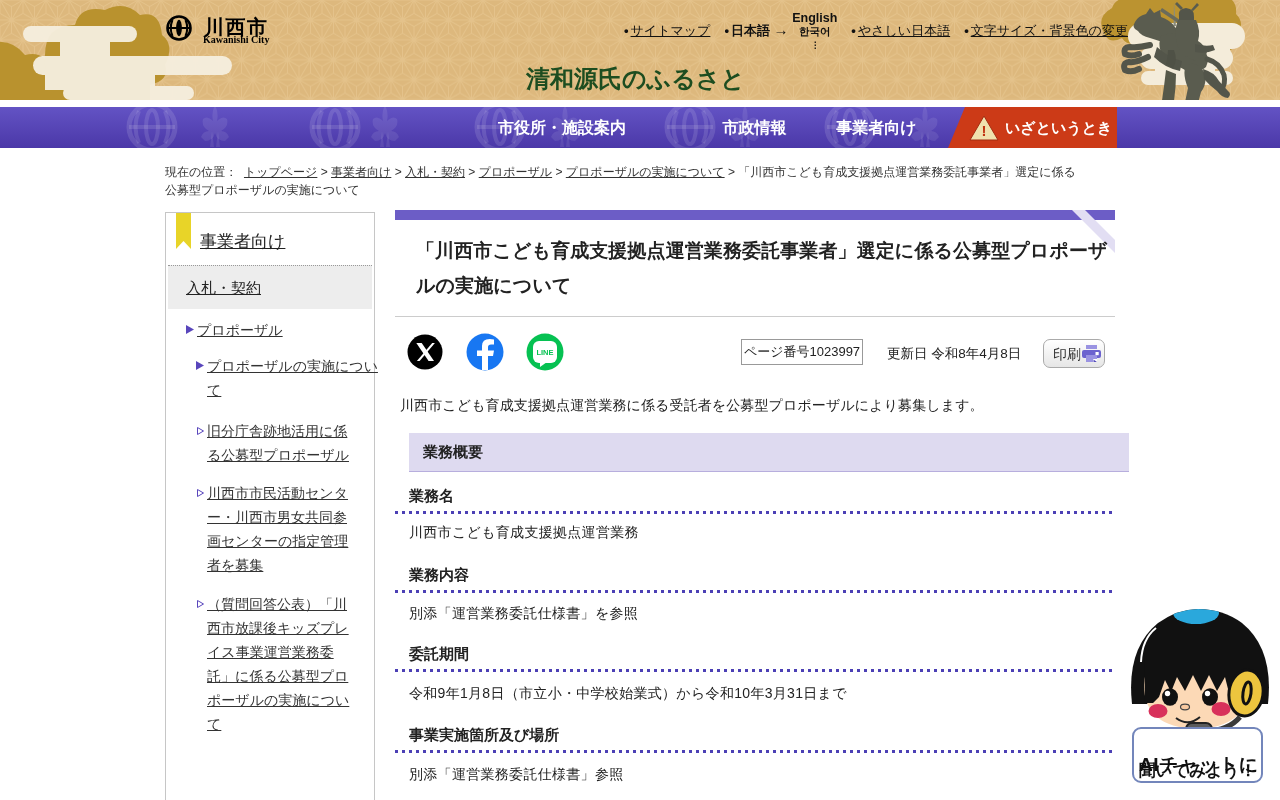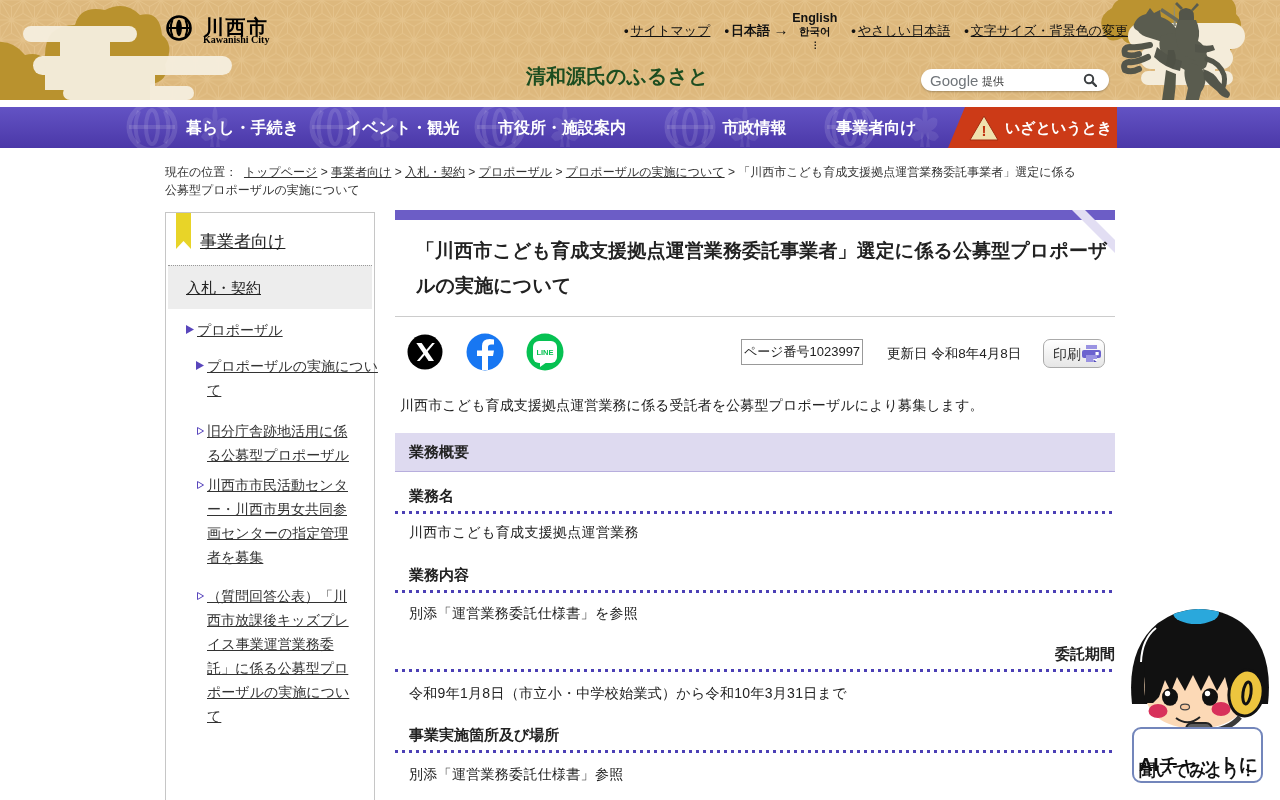--- a/index.html
+++ b/index.html
@@ -11,21 +11,21 @@
 
 #header { position:absolute; left:0; top:0; width:1280px; height:100px; background:#86efac; overflow:hidden; }
 #hdr-svg { position:absolute; left:0; top:0; }
 #toplinks { position:absolute; left:610px; top:21px; width:520px; height:18px;
   font-size:13px; color:#111; white-space:nowrap; }
 #toplinks .b { font-weight:bold; display:inline-block; margin:0 2px 0 14px; }
 #toplinks a { color:#111; text-decoration:underline; }
 #toplinks .nd { text-decoration:none; font-weight:bold; }
 #langcol { display:inline-block; vertical-align:top; margin-top:-9px; text-align:center; line-height:13px; font-weight:bold; font-size:12.5px;}
 #slogan { position:absolute; left:526px; top:63px; white-space:nowrap;
-  font-family:Liberation Sans, sans-serif; font-weight:bold; font-size:20px;
+  font-family:Liberation Sans, sans-serif; font-weight:bold; font-size:24px;
   color:#1d4d20; letter-spacing:0px; }
 #searchbox { position:absolute; left:921px; top:69px; width:188px; height:22px;
   background:#fff; border-radius:12px; box-shadow:0 1px 2px rgba(0,0,0,.25); }
 #searchbox .g { position:absolute; left:9px; top:3px; font-size:15px; color:#70757a; letter-spacing:0px; }
 #searchbox .p { position:absolute; left:61px; top:5px; font-size:11px; color:#333; }
 
 
 #nav { position:absolute; left:0; top:107px; width:1280px; height:41px;
   background:linear-gradient(#6353c4, #4b38a8); overflow:hidden; }
 #nav .item { position:absolute; top:0; height:41px; line-height:41px; color:#fff;
@@ -157,28 +157,20 @@
       <path d="M1174 50 Q1178 60 1173 68 L1166 64 Q1168 56 1168 50 Z" fill="#4f5146"></path>
       <path d="M1191 63 Q1201 65 1205 74 Q1207 84 1201 92 L1197 107 L1184 107 L1188 88 Q1183 76 1185 68 Z" fill="#5a5c4f"></path>
       <path d="M1203 69 Q1214 72 1219 81 L1228 91 Q1232 94 1228 98 Q1222 98 1217 91 Q1209 85 1204 79 Z" fill="#53554a"></path>
       <path d="M1207 59 Q1220 63 1224 75 Q1226 84 1221 90" stroke="#53554a" stroke-width="5" fill="none" stroke-linecap="round"></path>
       <path d="M1166 70 Q1164 88 1161 107 L1173 107 Q1176 90 1176 74 Z" fill="#565849"></path>
     </g>
   </svg>
   <div id="toplinks"><span class="b">•</span><a href="#">サイトマップ</a><span class="b">•</span><span class="nd">日本語</span> <span style="font-size:15px;">→</span> <span id="langcol">English<br><span style="font-size:10.5px;">한국어</span><br><span style="font-size:9px;letter-spacing:-1px;">⋮</span></span><span class="b">•</span><a href="#">やさしい日本語</a><span class="b">•</span><a href="#">文字サイズ・背景色の変更</a></div>
   <div id="slogan">清和源氏のふるさと</div>
   <div style="position:absolute;left:0;top:104px;width:1280px;height:3px;background:#c9a256;"></div>
-  <div id="searchbox">
-        <span class="g">Google</span>
-        <span class="p">提供</span>
-    <svg style="position:absolute;right:12px;top:4px" width="14" height="14" viewBox="0 0 14 14">
-      <circle cx="6" cy="6" r="4.2" fill="none" stroke="#3c4043" stroke-width="2"></circle>
-      <line x1="9.2" y1="9.2" x2="13" y2="13" stroke="#3c4043" stroke-width="2.4" stroke-linecap="round"></line>
-    </svg>
-  </div>
 </div>
 
 <div id="nav">
   <svg width="1280" height="41" style="position:absolute;left:0;top:0;" viewBox="0 0 1280 41">
     <defs>
       <g id="crest" fill="none" stroke="#ffffff" stroke-opacity="0.12">
         <circle cx="0" cy="0" r="23" stroke-width="5"></circle>
         <line x1="-23" y1="0" x2="23" y2="0" stroke-width="4"></line>
         <ellipse cx="0" cy="0" rx="6" ry="17" stroke-width="4"></ellipse>
         <path d="M-13 -16 Q-20 0 -13 16" stroke-width="4"></path>
@@ -193,22 +185,20 @@
     <use href="#crest" x="500" y="20"></use>
     <use href="#crest" x="690" y="20"></use>
     <use href="#crest" x="850" y="20"></use>
     <use href="#crest" x="152" y="20"></use>
     <use href="#iris" x="215" y="14"></use>
     <use href="#iris" x="385" y="14"></use>
     <use href="#iris" x="565" y="14"></use>
     <use href="#iris" x="745" y="14"></use>
     <use href="#iris" x="925" y="14"></use>
   </svg>
-  <div class="item" style="left:180px; width:125px;">暮らし・手続き</div>
-  <div class="item" style="left:340px; width:125px;">イベント・観光</div>
   <div class="item" style="left:492px; width:140px;">市役所・施設案内</div>
   <div class="item" style="left:682px; width:75px;margin-left:35px;">市政情報</div>
   <div class="item" style="left:834px; width:85px;">事業者向け</div>
   <div id="emg"></div>
   <div id="emg-inner">
     <svg width="30" height="27" viewBox="0 0 30 27" style="vertical-align:-9px; margin-right:6px;">
       <path d="M15 1 L29 25 L1 25 Z" fill="#f0e2ad" stroke="#a32c10" stroke-width="1"></path>
       <text x="15" y="21" font-size="15" font-weight="bold" fill="#c0330f" text-anchor="middle">!</text>
     </svg>いざというとき</div>
 </div>
@@ -226,21 +216,21 @@
   <ul>
     <li class="l1" style="margin-top:9px;"><svg class="tri" style="left:-11px;top:7px" width="8" height="9">
             <path d="M0 0 L8 4.5 L0 9 Z" fill="#5946bc"></path>
           </svg><a href="#">プロポーザル</a></li>
     <li class="l2" style="margin-top:12px;"><svg class="tri" style="left:-11px;top:7px" width="8" height="9">
             <path d="M0 0 L8 4.5 L0 9 Z" fill="#5946bc"></path>
           </svg><a href="#">プロポーザルの実施につい<br>て</a></li>
     <li class="l2" style="margin-top:17px;"><svg class="tri" style="left:-10px;top:8px" width="7" height="8">
             <path d="M0.5 0.5 L6.5 4 L0.5 7.5 Z" fill="none" stroke="#5946bc" stroke-width="1"></path>
           </svg><a href="#">旧分庁舎跡地活用に係<br>る公募型プロポーザル</a></li>
-    <li class="l2" style="margin-top:6px;"><svg class="tri" style="left:-10px;top:8px" width="7" height="8">
+    <li class="l2" style="margin-top:14px;"><svg class="tri" style="left:-10px;top:8px" width="7" height="8">
             <path d="M0.5 0.5 L6.5 4 L0.5 7.5 Z" fill="none" stroke="#5946bc" stroke-width="1"></path>
           </svg><a href="#">川西市市民活動センタ<br>ー・川西市男女共同参<br>画センターの指定管理<br>者を募集</a></li>
     <li class="l2" style="margin-top:15px;"><svg class="tri" style="left:-10px;top:8px" width="7" height="8">
             <path d="M0.5 0.5 L6.5 4 L0.5 7.5 Z" fill="none" stroke="#5946bc" stroke-width="1"></path>
           </svg><a href="#">（質問回答公表）「川<br>西市放課後キッズプレ<br>イス事業運営業務委<br>託」に係る公募型プロ<br>ポーザルの実施につい<br>て</a></li>
   </ul>
 </div>
 
 <div id="main">
   <div id="topbar"></div>
@@ -269,28 +259,28 @@
     <svg style="position:absolute;left:38px;top:5px" width="19" height="18" viewBox="0 0 19 18">
       <rect x="4" y="0" width="11" height="4" fill="#9a93e2"></rect>
       <rect x="0" y="5" width="19" height="8" rx="2" fill="#6c63cf"></rect>
       <rect x="13.5" y="7" width="3.2" height="3.2" fill="#fff"></rect>
       <rect x="4" y="10" width="11" height="7" fill="#9a93e2"></rect>
       <path d="M11 14 L15 14 L15 17 L11 17 Z" fill="#fff"></path>
       <path d="M11.5 14.5 L15 17 L11.5 17 Z" fill="#554dbb"></path>
     </svg>
   </div>
   <div id="lead">川西市こども育成支援拠点運営業務に係る受託者を公募型プロポーザルにより募集します。</div>
-  <div class="band" style="top:223px;">
+  <div class="band" style="top:223px;margin-left:14px;">
         <span>業務概要</span>
       </div>
   <div class="h3" style="top:278px;">業務名</div>
   <div class="txt" style="top:314px;">川西市こども育成支援拠点運営業務</div>
   <div class="h3" style="top:357px;">業務内容</div>
   <div class="txt" style="top:395px;">別添「運営業務委託仕様書」を参照</div>
-  <div class="h3" style="top:436px;text-align:right;">委託期間</div>
+  <div class="h3" style="top:436px;">委託期間</div>
   <div class="txt" style="top:475px;">令和9年1月8日（市立小・中学校始業式）から令和10年3月31日まで</div>
   <div class="h3" style="top:517px;">事業実施箇所及び場所</div>
   <div class="txt" style="top:556px;">別添「運営業務委託仕様書」参照</div>
 </div>
 
 
 <svg id="aichar" width="152" height="180" viewBox="0 0 152 180">
   <defs>
     <clipPath id="hairclip">
           <path d="M4 96 Q0 40 30 18 Q50 4 70 4 Q95 4 115 18 Q144 40 141 96 Z"></path>

